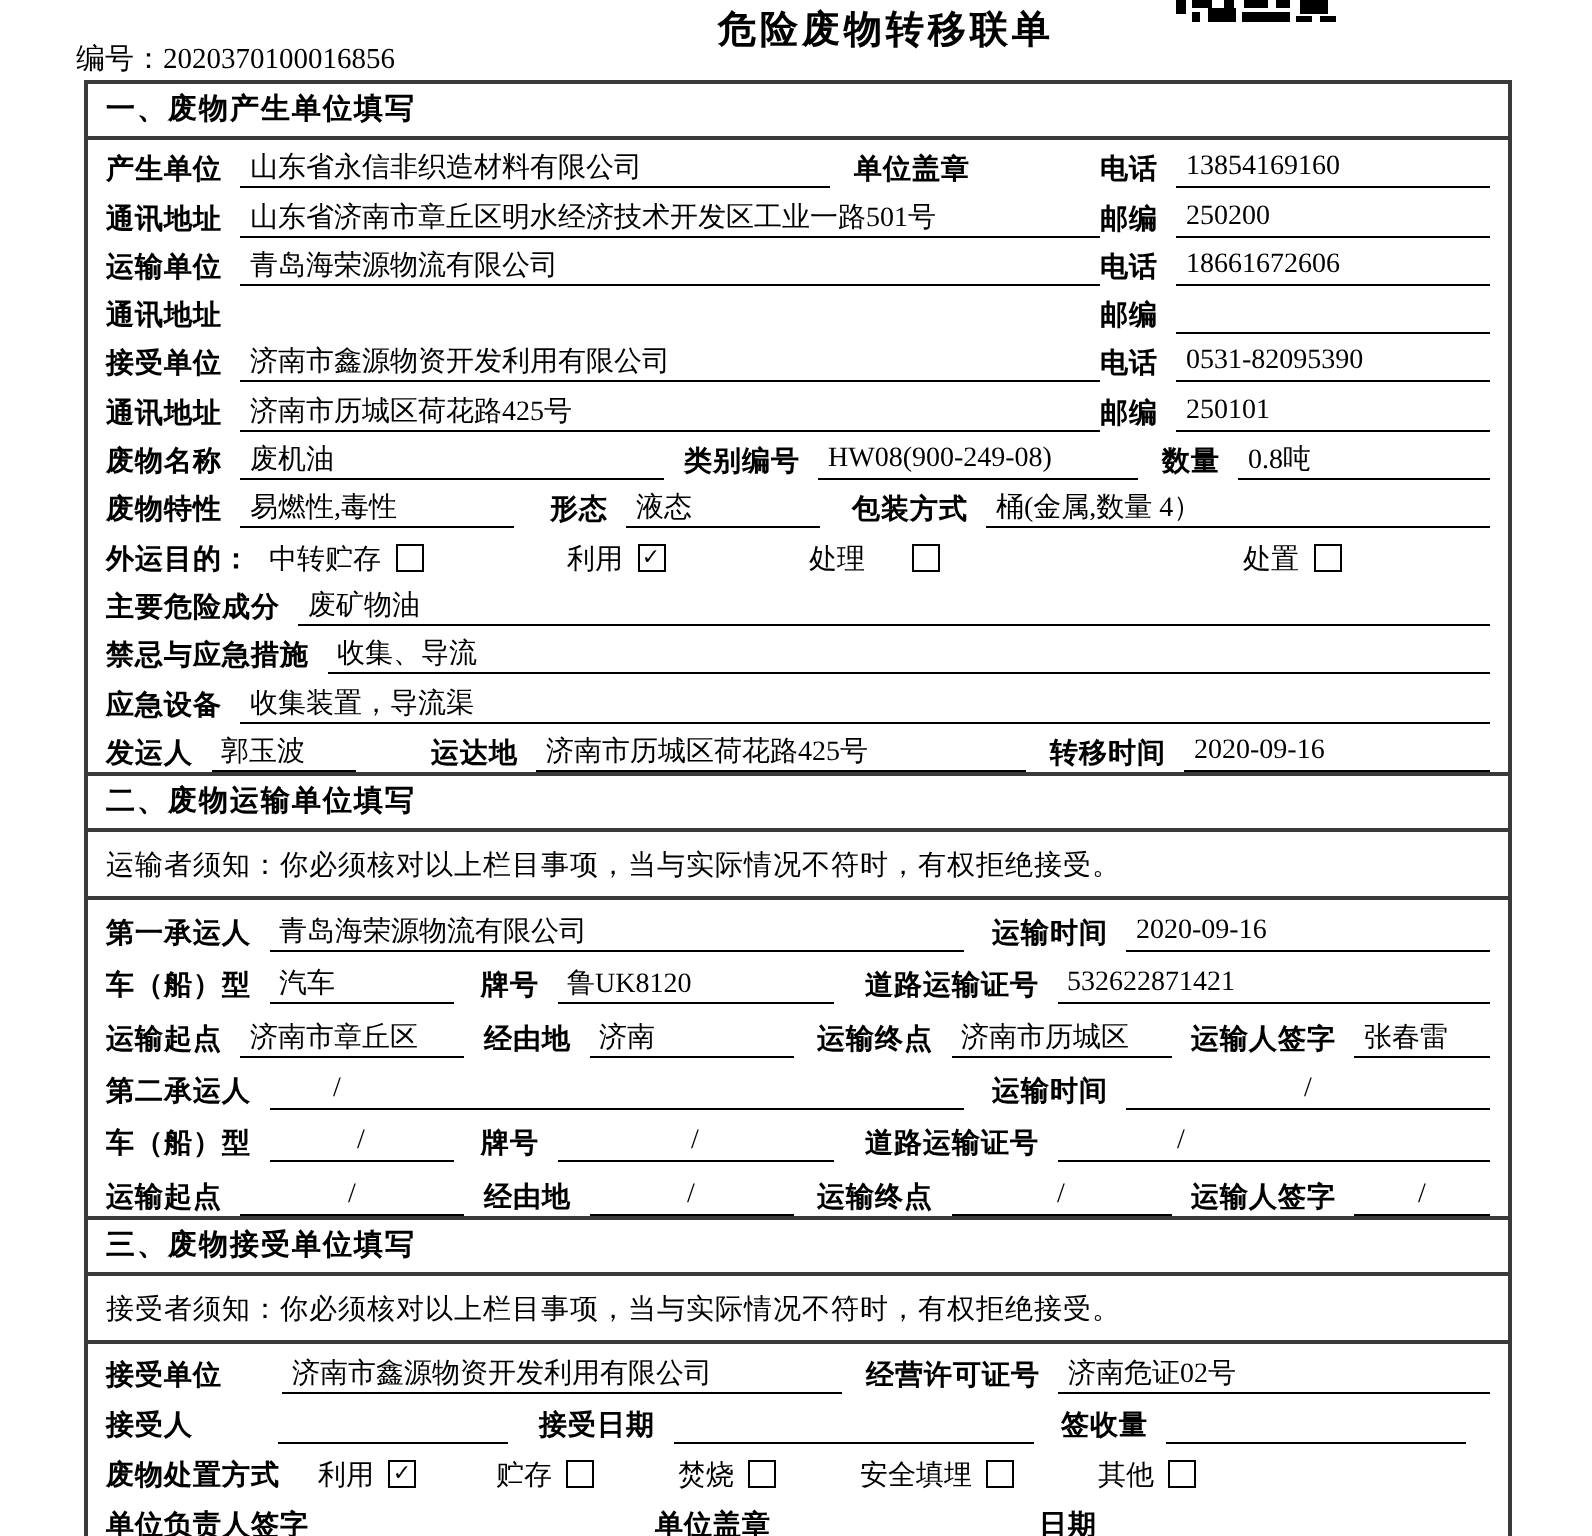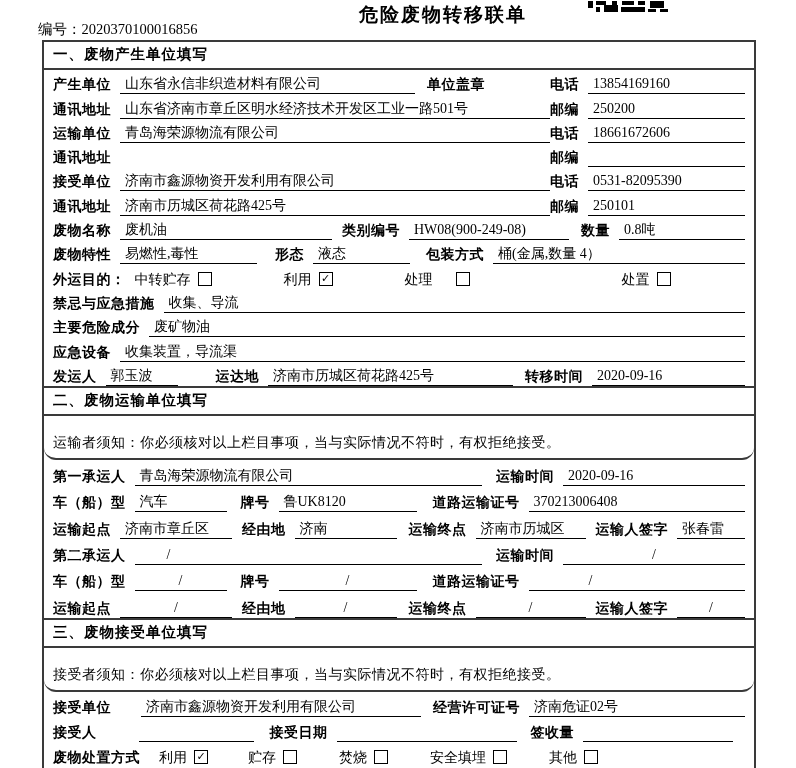--- a/index.html
+++ b/index.html
@@ -10,21 +10,21 @@
   }
   .topbar { position:relative; height:40px; }
   .serial { position:absolute; left:38px; top:20px; font-size:14.5px; white-space:nowrap; }
   .doc-title { position:absolute; left:90px; right:0; top:2px; text-align:center;
     font-size:19px; font-weight:bold; letter-spacing:2px; }
   .qr { position:absolute; left:588px; top:0; }
 
   .form-box { margin-left:42px; width:714px; border:2px solid #3a3a3a; box-sizing:border-box; background:#fff; }
   .sec-h { font-weight:bold; font-size:14.5px; padding:3px 9px 4px; border-bottom:2px solid #3a3a3a; letter-spacing:1px; }
   .sec-h.mid { border-top:2px solid #3a3a3a; }
-  .notice { padding:18px 9px 6px; border-bottom:2px solid #3a3a3a; letter-spacing:0.5px;border-radius:12px; }
+  .notice { padding:8px 9px 6px; border-bottom:2px solid #3a3a3a; letter-spacing:0.5px; }
 
   .row { display:flex; align-items:flex-end; height:24.3px; padding:0 9px; box-sizing:border-box; }
   .s2 .row { height:26.3px; }
   .s3 .row { height:25px; }
   .lbl { white-space:nowrap; margin-right:9px; letter-spacing:0.5px;font-weight:bold; }
   .f { border-bottom:1px solid #000; padding:0 5px; white-space:nowrap; box-sizing:border-box; min-height:18px; }
   .grow { flex:1 1 auto; }
   .c { text-align:center; }
   .main { display:flex; flex:0 0 497px; align-items:flex-end; min-width:0; }
   .right { display:flex; flex:1 1 auto; align-items:flex-end; min-width:0; }
@@ -158,27 +158,27 @@
         <span>处理</span>
         <span class="cb"></span>
       </span>
       <span class="opt" style="margin-left:152px;">
         <span>处置</span>
         <span class="cb"></span>
       </span>
     </div>
 
     <div class="row">
+      <span class="lbl">主要危险成分</span>
+      <span class="f grow">废矿物油</span>
+    </div>
+
+    <div class="row">
       <span class="lbl">禁忌与应急措施</span>
       <span class="f grow">收集、导流</span>
-    </div>
-
-    <div class="row">
-      <span class="lbl">主要危险成分</span>
-      <span class="f grow">废矿物油</span>
     </div>
 
     <div class="row">
       <span class="lbl">应急设备</span>
       <span class="f grow">收集装置，导流渠</span>
     </div>
 
     <div class="row">
       <span class="lbl">发运人</span>
       <span class="f" style="width:72px;">郭玉波</span>
@@ -199,21 +199,21 @@
       <span class="lbl" style="margin-left:14px;">运输时间</span>
       <span class="f" style="width:182px;">2020-09-16</span>
     </div>
 
     <div class="row">
       <span class="lbl">车（船）型</span>
       <span class="f" style="width:92px;">汽车</span>
       <span class="lbl" style="margin-left:14px;">牌号</span>
       <span class="f" style="width:138px;">鲁UK8120</span>
       <span class="lbl" style="margin-left:16px;">道路运输证号</span>
-      <span class="f grow">370213006408</span>
+      <span class="f grow">532622871421</span>
     </div>
 
     <div class="row">
       <span class="lbl">运输起点</span>
       <span class="f" style="width:112px;">济南市章丘区</span>
       <span class="lbl" style="margin-left:10px;">经由地</span>
       <span class="f" style="width:102px;">济南</span>
       <span class="lbl" style="margin-left:12px;">运输终点</span>
       <span class="f" style="width:110px;">济南市历城区</span>
       <span class="lbl" style="margin-left:10px;">运输人签字</span>

